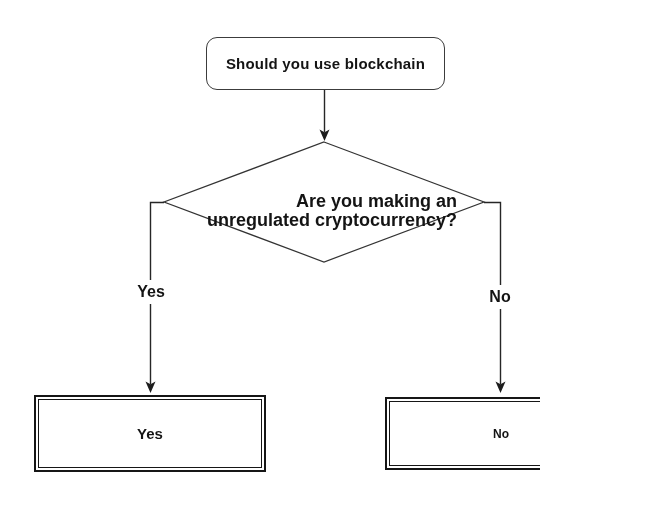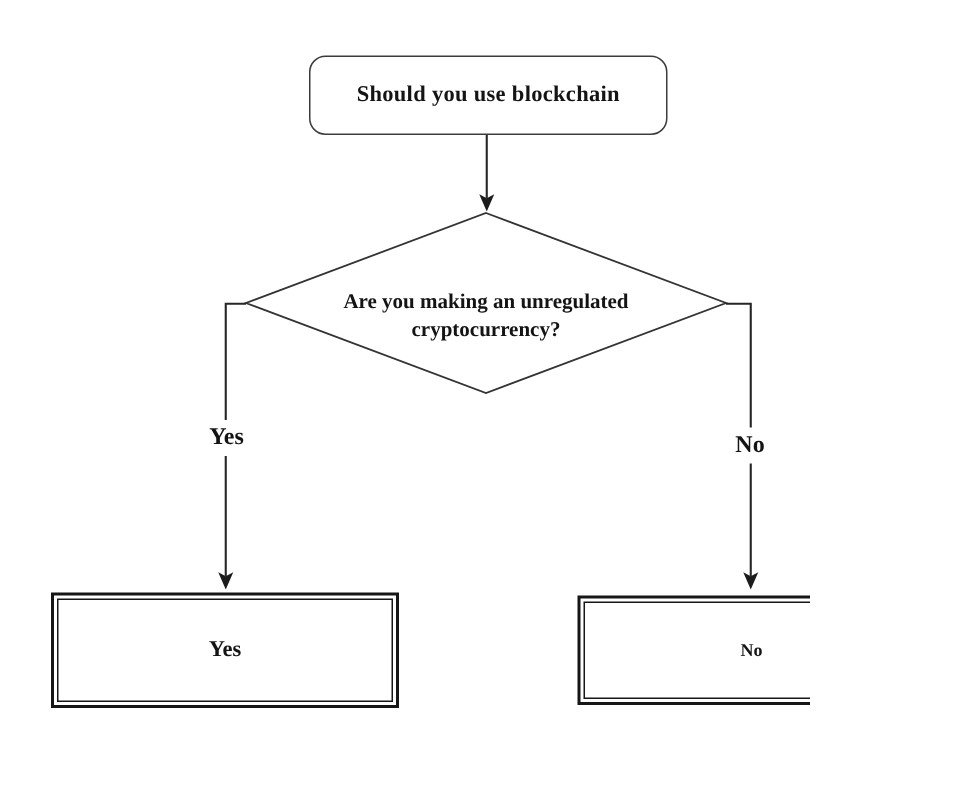--- a/index.html
+++ b/index.html
@@ -5,21 +5,21 @@
   html, body {
     margin: 0;
     padding: 0;
     background: #ffffff;
   }
   #canvas {
     position: relative;
     width: 540px;
     height: 531px;
     background: #ffffff;
-    font-family: Liberation Serif, serif;
+    font-family: Liberation Sans, sans-serif;
     color: #141414;
     overflow: hidden;
   }
   #wires {
     position: absolute;
     left: 0;
     top: 0;
     width: 648px;
     height: 531px;
   }
@@ -44,22 +44,23 @@
     font-size: 15px;
     letter-spacing: 0.2px;
     box-sizing: border-box;
   }
   
   #decision-label {
     left: 191px;
     top: 190px;
     width: 266px;
     height: 42px;
-    font-size: 14px;
+    font-size: 18px;
     line-height: 19px;
+    text-align: right;
   }
   
   .edge-label {
     position: absolute;
     transform: translate(-50%, -50%);
     background: #ffffff;
     padding: 3px 5px;
     font-weight: 700;
     font-size: 16px;
     color: #141414;

